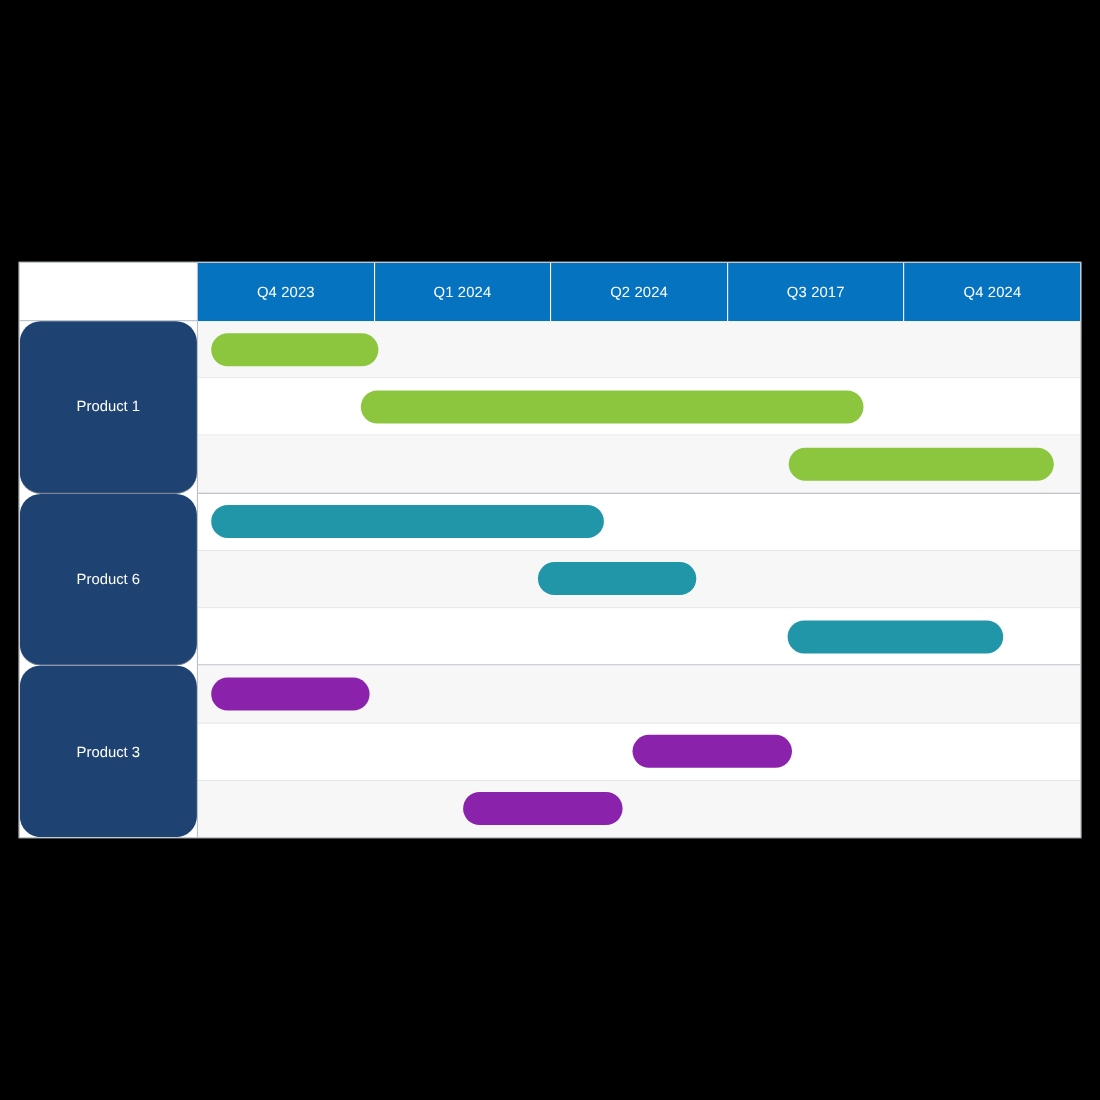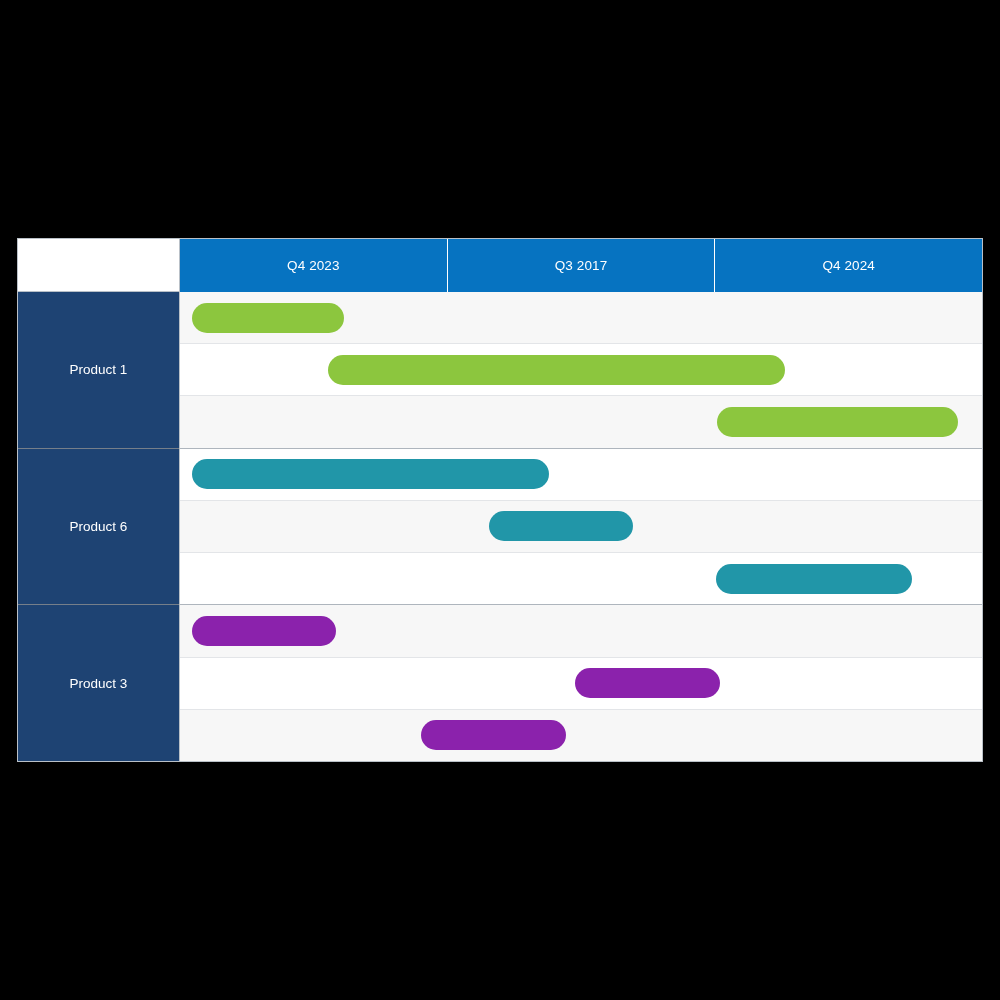--- a/index.html
+++ b/index.html
@@ -83,20 +83,21 @@
 
   .group-label {
     background: #1e4373;
     color: #ffffff;
     font-size: 13.5px;
     display: flex;
     align-items: center;
     justify-content: center;
     border-bottom: 1px solid #767f8a;
     text-align: center;
+    border-radius: 19px;
   }
   .group-label:last-child { border-bottom: none; }
 
   .rows-column {
     flex: 1 1 auto;
     display: flex;
     flex-direction: column;
     position: relative;
     min-width: 0;
   }
@@ -123,20 +124,22 @@
 <body>
 
 <div id="root">
 
   <div id="gantt">
 
     <div class="gantt-header">
       <div class="corner-cell"></div>
       <div class="period-cells">
         <div class="period-cell">Q4 2023</div>
+        <div class="period-cell">Q1 2024</div>
+        <div class="period-cell">Q2 2024</div>
         <div class="period-cell">Q3 2017</div>
         <div class="period-cell">Q4 2024</div>
       </div>
     </div>
 
     <div class="gantt-body">
 
       <div class="label-column">
         <div class="group-label" style="flex:1 1 0;">Product 1</div>
         <div class="group-label" style="flex:1 1 0;">Product 6</div>

